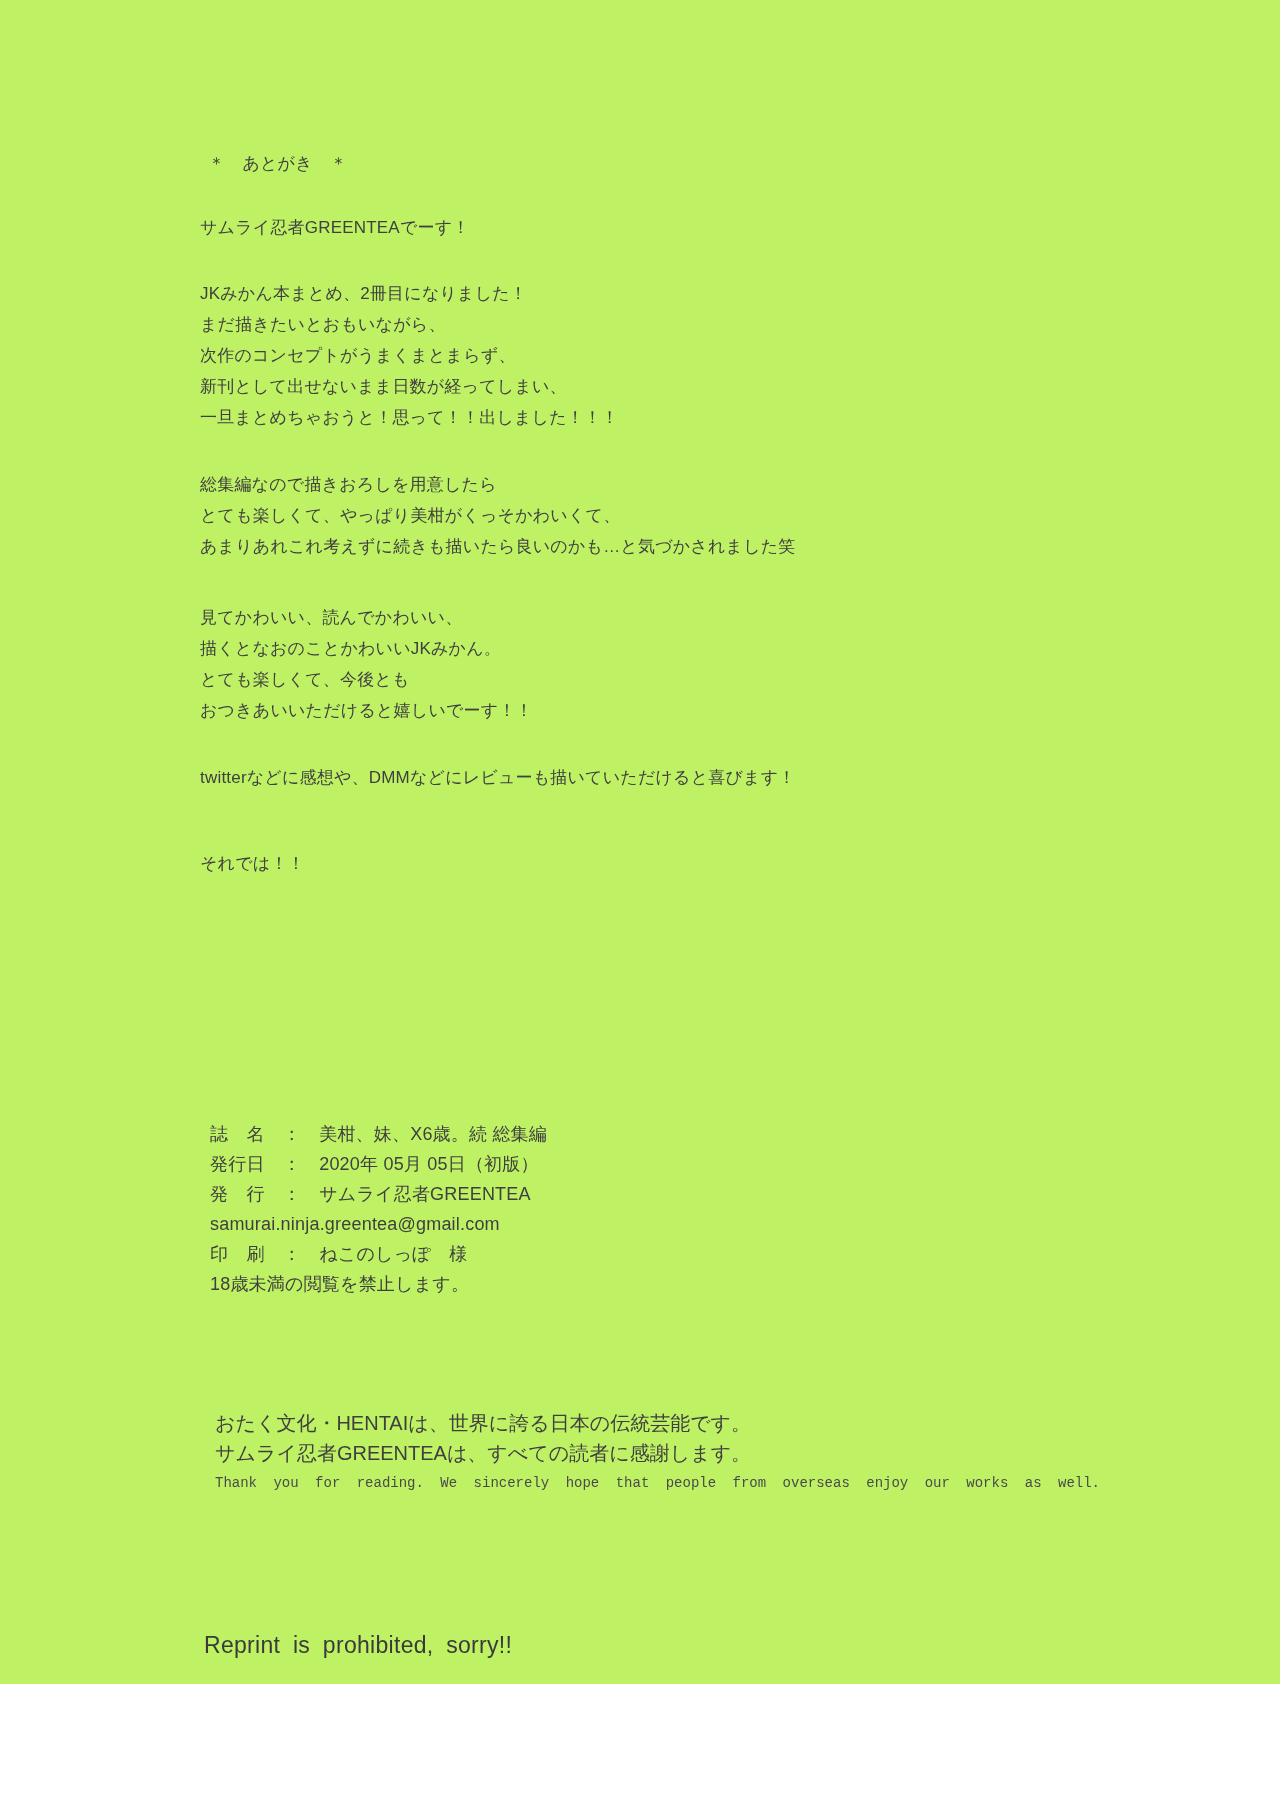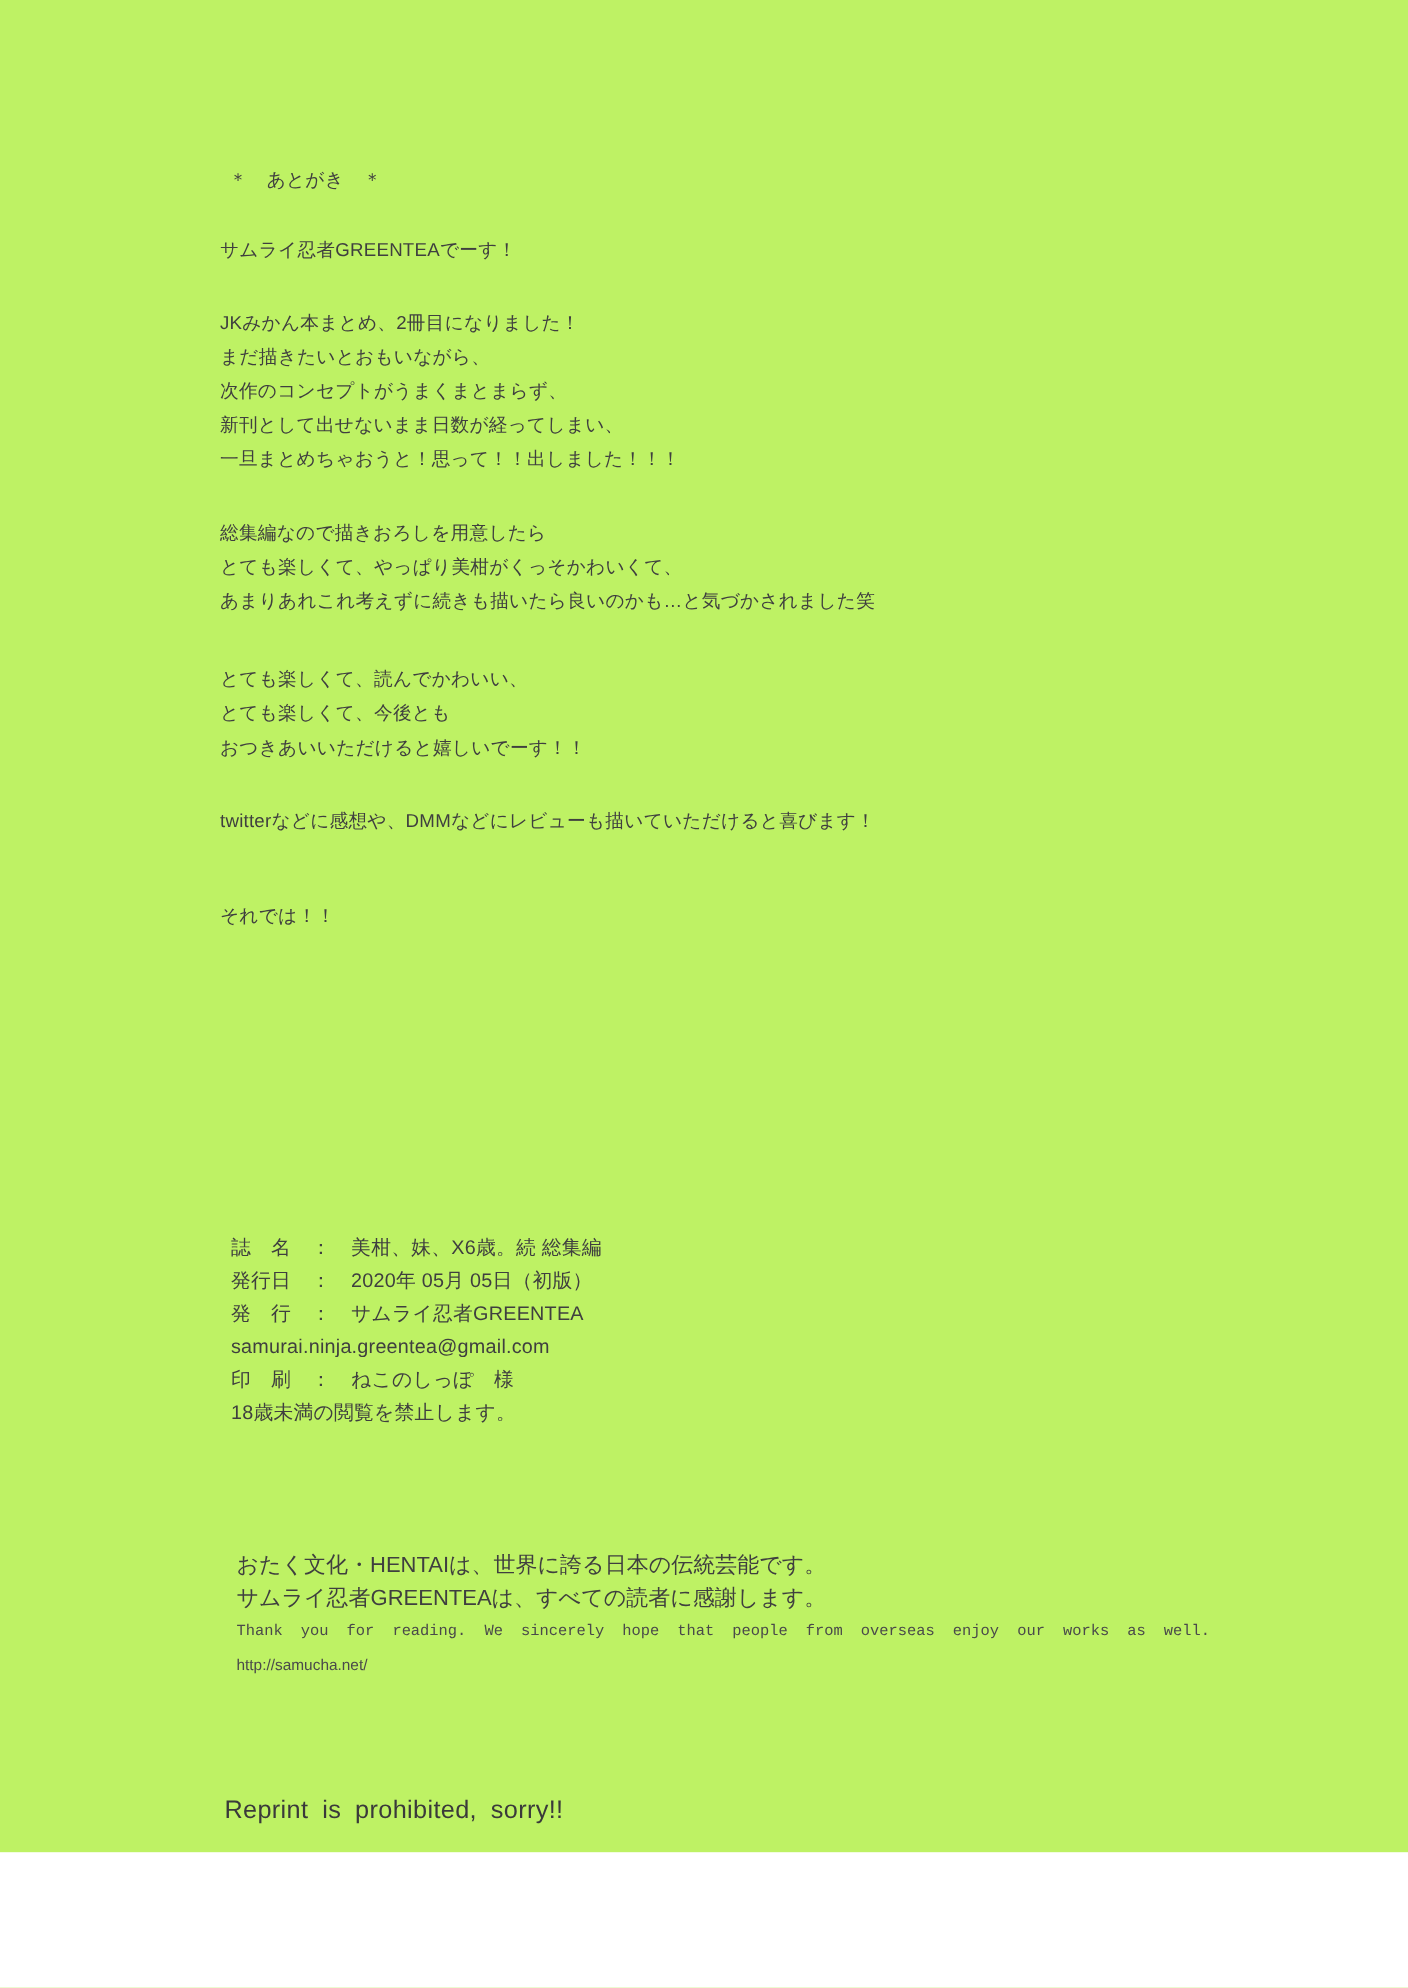--- a/index.html
+++ b/index.html
@@ -99,21 +99,22 @@
       <div>一旦まとめちゃおうと！思って！！出しました！！！</div>
     </div>
 
     <div class="para p2">
       <div>総集編なので描きおろしを用意したら</div>
       <div>とても楽しくて、やっぱり美柑がくっそかわいくて、</div>
       <div>あまりあれこれ考えずに続きも描いたら良いのかも…と気づかされました笑</div>
     </div>
 
     <div class="para p3">
-      <div>とても楽しくて、読んでかわいい、</div>
+      <div>見てかわいい、読んでかわいい、</div>
+      <div>描くとなおのことかわいいJKみかん。</div>
       <div>とても楽しくて、今後とも</div>
       <div>おつきあいいただけると嬉しいでーす！！</div>
     </div>
 
     <div class="para p4">
       <div>twitterなどに感想や、DMMなどにレビューも描いていただけると喜びます！</div>
     </div>
 
     <div class="closing">それでは！！</div>
   </div>
@@ -124,20 +125,19 @@
     <div>発　行　：　サムライ忍者GREENTEA</div>
     <div>samurai.ninja.greentea@gmail.com</div>
     <div>印　刷　：　ねこのしっぽ　様</div>
     <div>18歳未満の閲覧を禁止します。</div>
   </div>
 
   <div class="footer-note">
     <div class="jp">おたく文化・HENTAIは、世界に誇る日本の伝統芸能です。</div>
     <div class="jp">サムライ忍者GREENTEAは、すべての読者に感謝します。</div>
     <div class="en">Thank you for reading. We sincerely hope that people from overseas enjoy our works as well.</div>
-    <div class="url">http://samucha.net/</div>
   </div>
 
   <div class="reprint">Reprint is prohibited, sorry!!</div>
 
   <div class="page-number">50</div>
 
 </div>
 
 </body></html>

